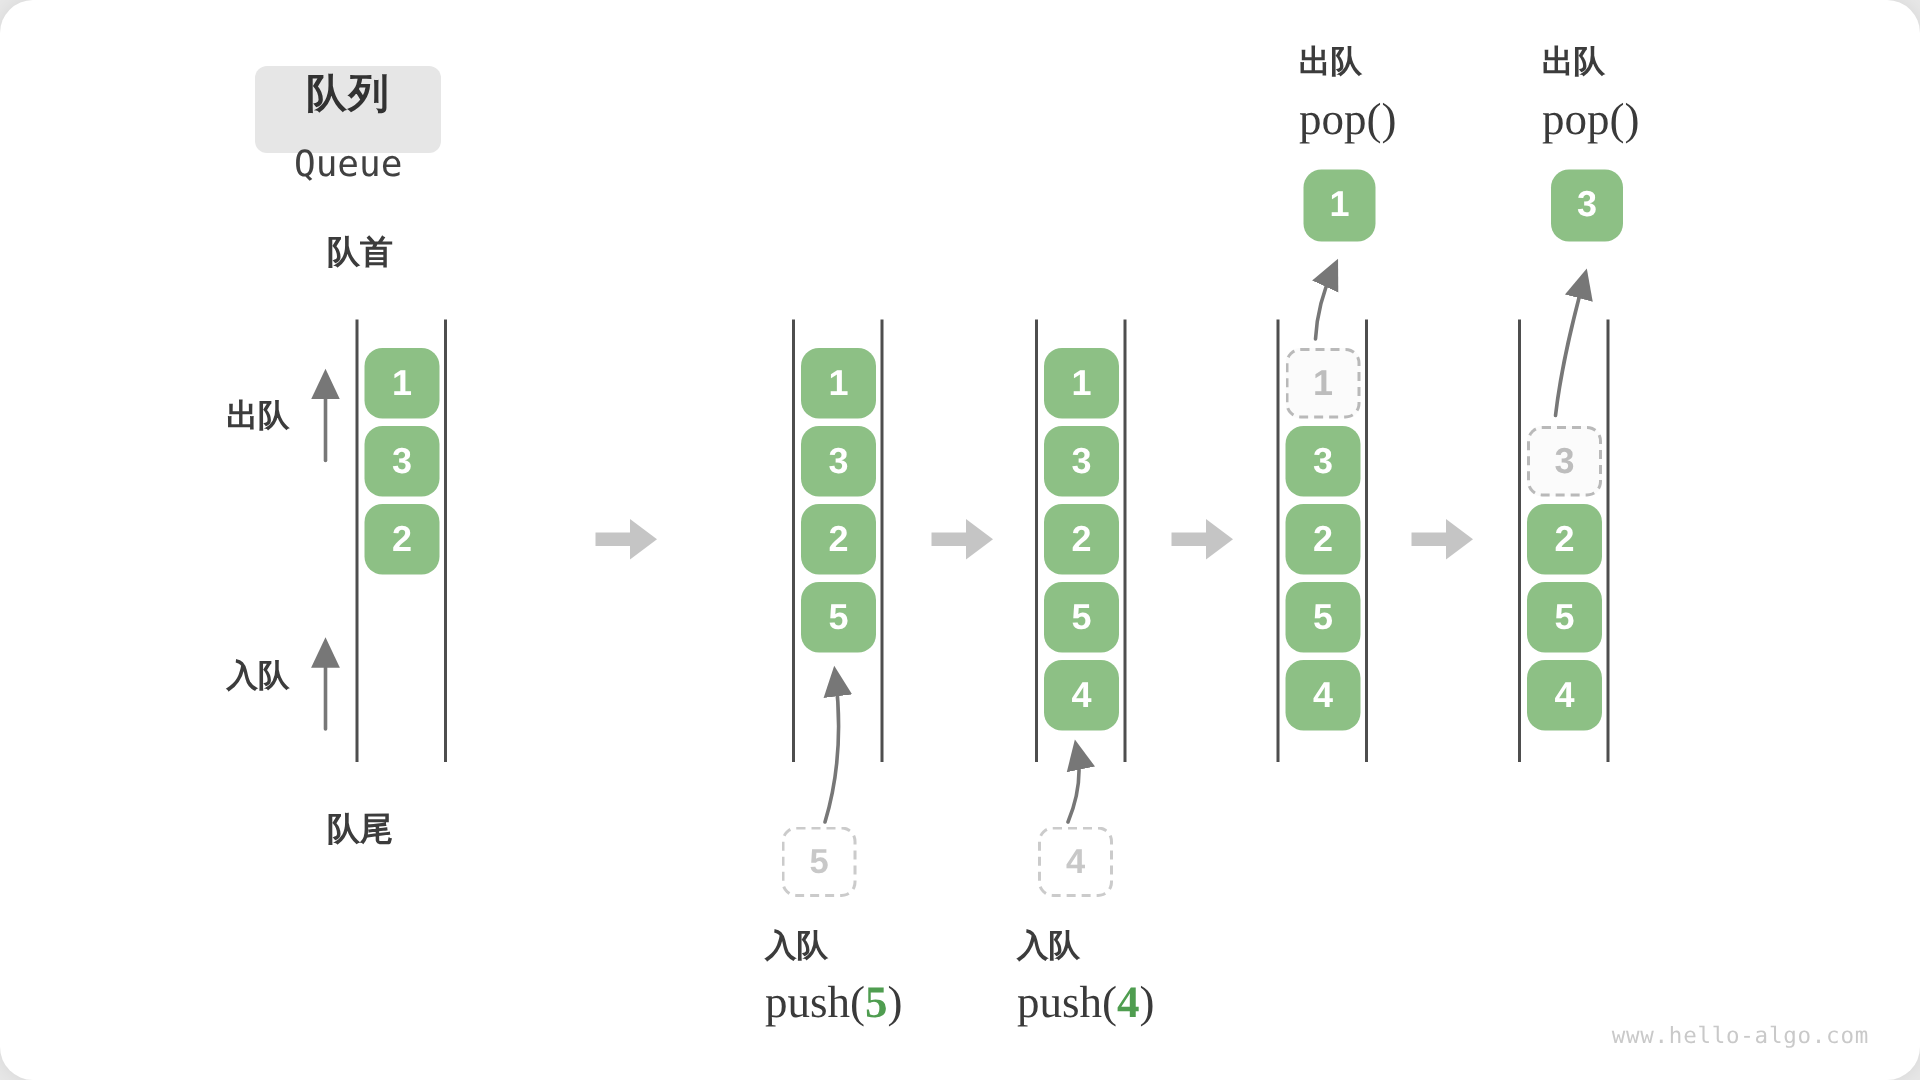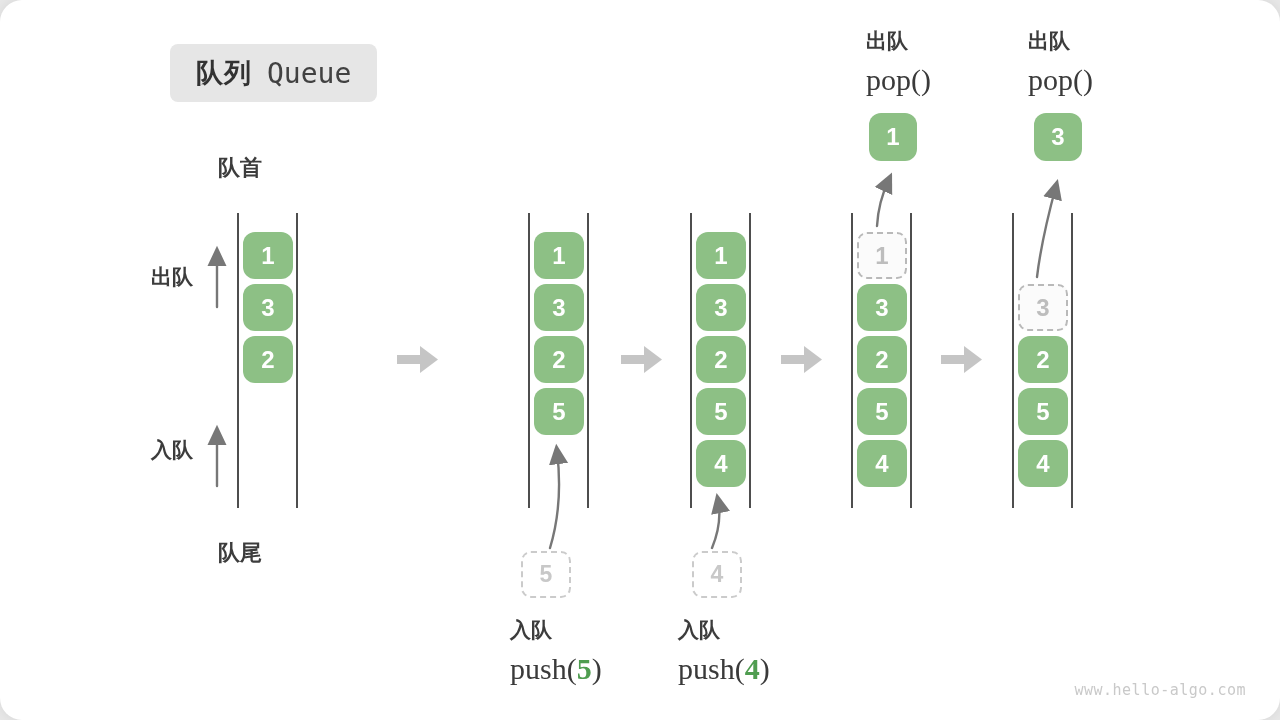--- a/index.html
+++ b/index.html
@@ -5,23 +5,23 @@
   html,body{margin:0;padding:0;width:1280px;height:720px;background:#e7e7e7;overflow:hidden;}
   *{box-sizing:border-box;}
   .canvas{
     position:absolute;inset:0;background:#ffffff;border-radius:22px;
     box-shadow:0 0 12px rgba(0,0,0,.07);
     font-family:"Liberation Sans","DejaVu Sans",sans-serif;color:var(--text-dark);
   }
 
   
   .title-box{position:absolute;left:170px;top:44px;height:58px;padding:0 26px;
-    background:var(--title-bg);border-radius:8px;display:flex;align-items:center;gap:15px;}
+    background:var(--title-bg);border-radius:8px;display:flex;align-items:center;gap:15px;flex-direction:column;}
   .title-zh{font-size:27px;font-weight:bold;color:#323232;letter-spacing:1px;}
-  .title-en{font-family:"DejaVu Sans Mono","Liberation Mono",monospace;font-size:28px;color:#414141;}
+  .title-en{font-family:"DejaVu Sans Mono","Liberation Mono",monospace;font-size:24px;color:#414141;}
 
   
   .axis-label{position:absolute;width:100px;text-align:left;font-size:22px;font-weight:bold;}
   .side-label{position:absolute;font-size:21px;font-weight:bold;}
 
   
   .rails{position:absolute;top:213px;width:61px;height:295px;
     border-left:2px solid var(--rail);border-right:2px solid var(--rail);}
 
   

